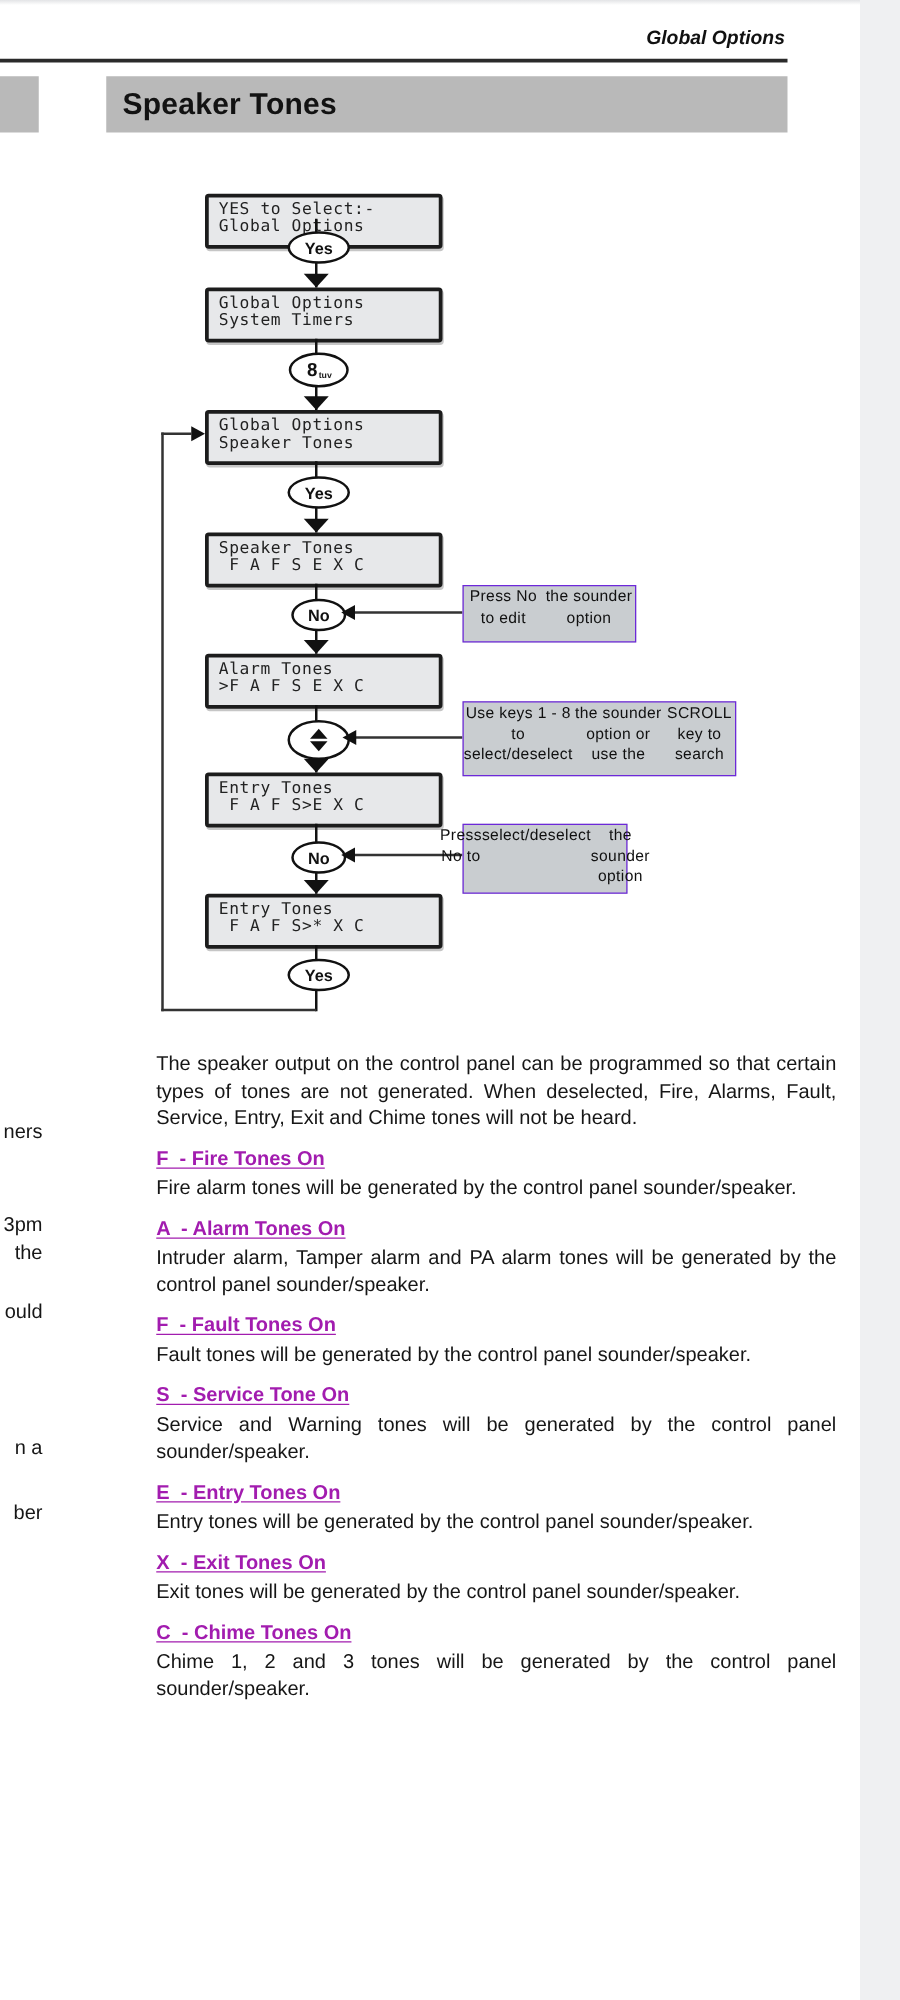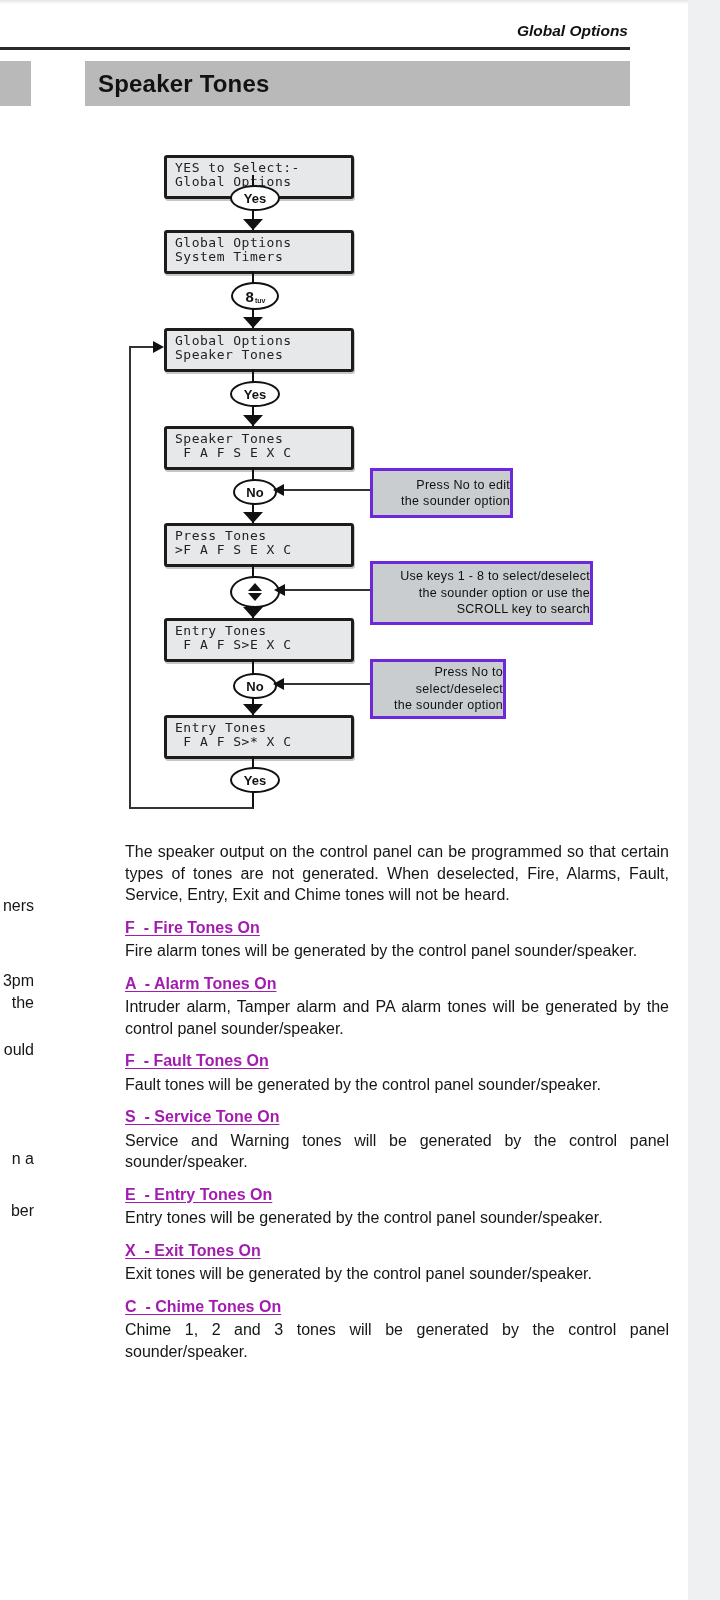--- a/index.html
+++ b/index.html
@@ -36,22 +36,22 @@
               border-bottom:6px solid transparent; border-left:11px solid #111; }
   .oval { background:#fff; border:2px solid #111; border-radius:50%;
           display:flex; align-items:center; justify-content:center; }
   .oval .klabel { font-size:13px; font-weight:bold; color:#111; }
   .key8-sub { font-size:7px; font-weight:bold; position:relative; top:4px; left:1px; }
   .scroll-glyph { display:flex; flex-direction:column; align-items:center; }
   .tri-up { width:0; height:0; border-left:7px solid transparent;
             border-right:7px solid transparent; border-bottom:8px solid #111; }
   .tri-down { width:0; height:0; border-left:7px solid transparent;
               border-right:7px solid transparent; border-top:8px solid #111; margin-top:2px; }
-  .anno { background:#c9cdd0; border:3px solid #6d28d9; display:flex;
-          flex-direction:column; align-items:flex-end; justify-content:center; }
+  .anno { background:#c9cdd0; border:1px solid #6d28d9; display:flex;
+          flex-direction:row; align-items:flex-start; justify-content:center; }
   .anno div { font-size:12.5px; line-height:16.5px; color:#101010; text-align:center;
               letter-spacing:0.3px; }
   .hline { height:2px; background:#333; }
 
   
   .bodycol { left:85px; top:841px; width:544px;margin-left:40px; }
   .bodycol p { margin:0 0 11px 0; font-size:16px; line-height:21.5px;
                text-align:justify; color:#161616; }
   .bodycol h3 { margin:11px 0 2px 0; font-size:16px; line-height:21.5px;
                 font-weight:bold; color:#a21caf; text-decoration:underline;
@@ -83,21 +83,21 @@
   </div>
   <div class="abs lcd" style="top:328px;">
     <span class="lcd-line">Global Options</span>
     <span class="lcd-line">Speaker Tones</span>
   </div>
   <div class="abs lcd" style="top:426px;">
     <span class="lcd-line">Speaker Tones</span>
     <span class="lcd-line"> F A F S E X C</span>
   </div>
   <div class="abs lcd" style="top:523px;">
-    <span class="lcd-line">Press Tones</span>
+    <span class="lcd-line">Alarm Tones</span>
     <span class="lcd-line">&gt;F A F S E X C</span>
   </div>
   <div class="abs lcd" style="top:618px;">
     <span class="lcd-line">Entry Tones</span>
     <span class="lcd-line"> F A F S&gt;E X C</span>
   </div>
   <div class="abs lcd" style="top:715px;">
     <span class="lcd-line">Entry Tones</span>
     <span class="lcd-line"> F A F S&gt;* X C</span>
   </div>

